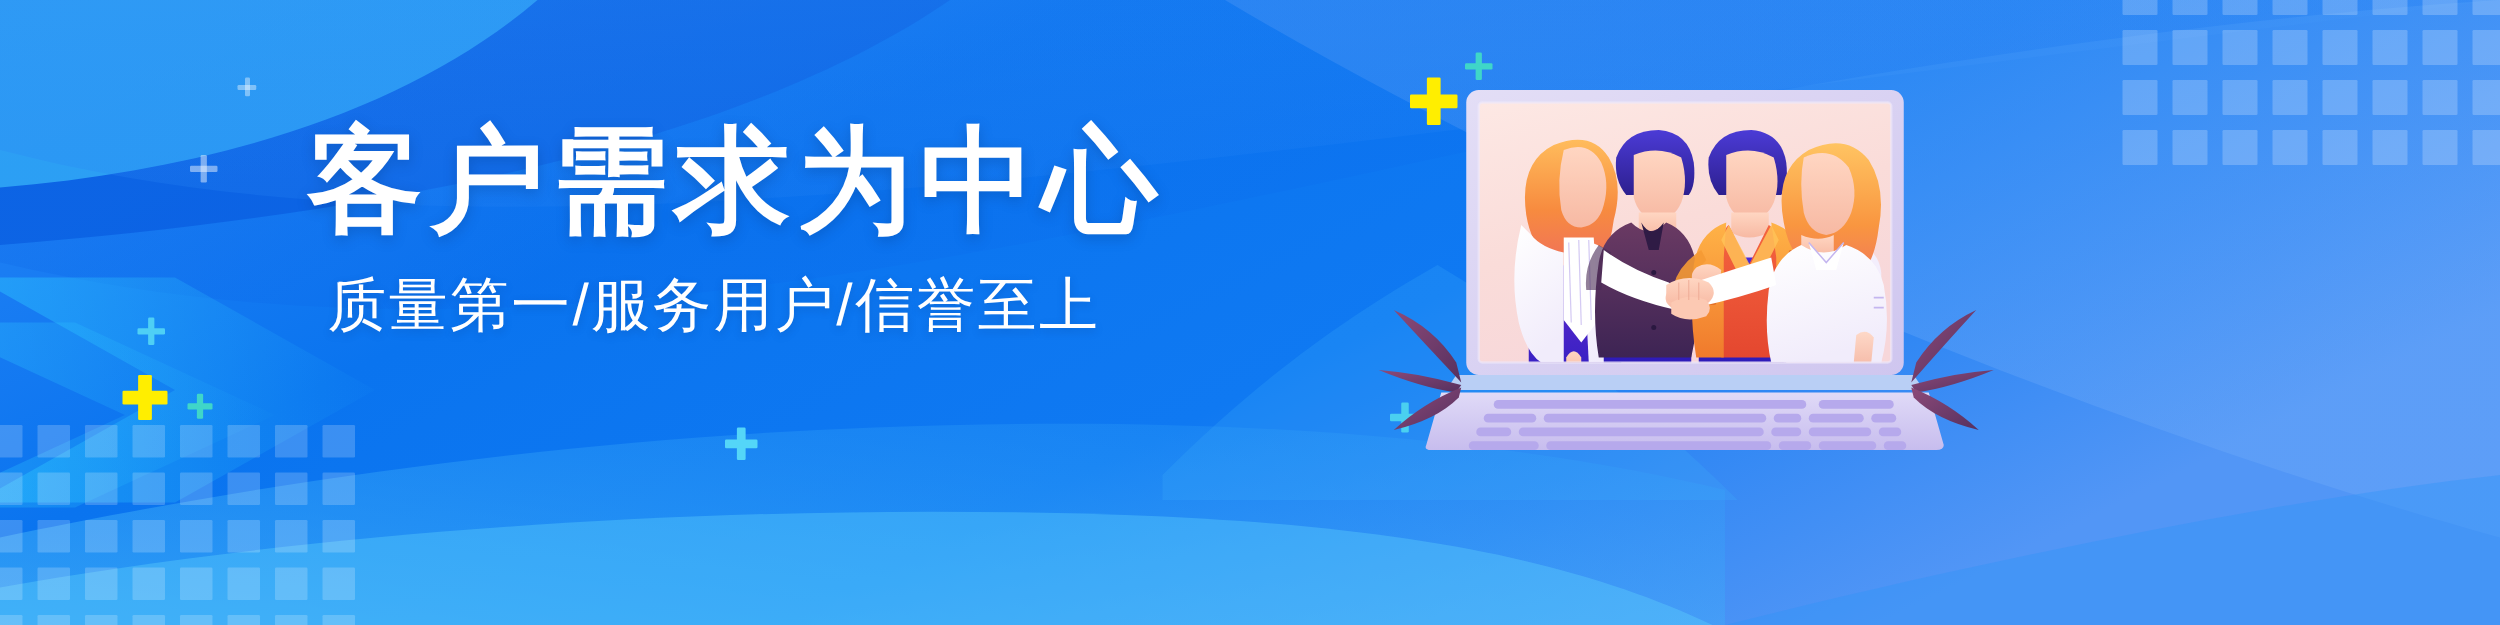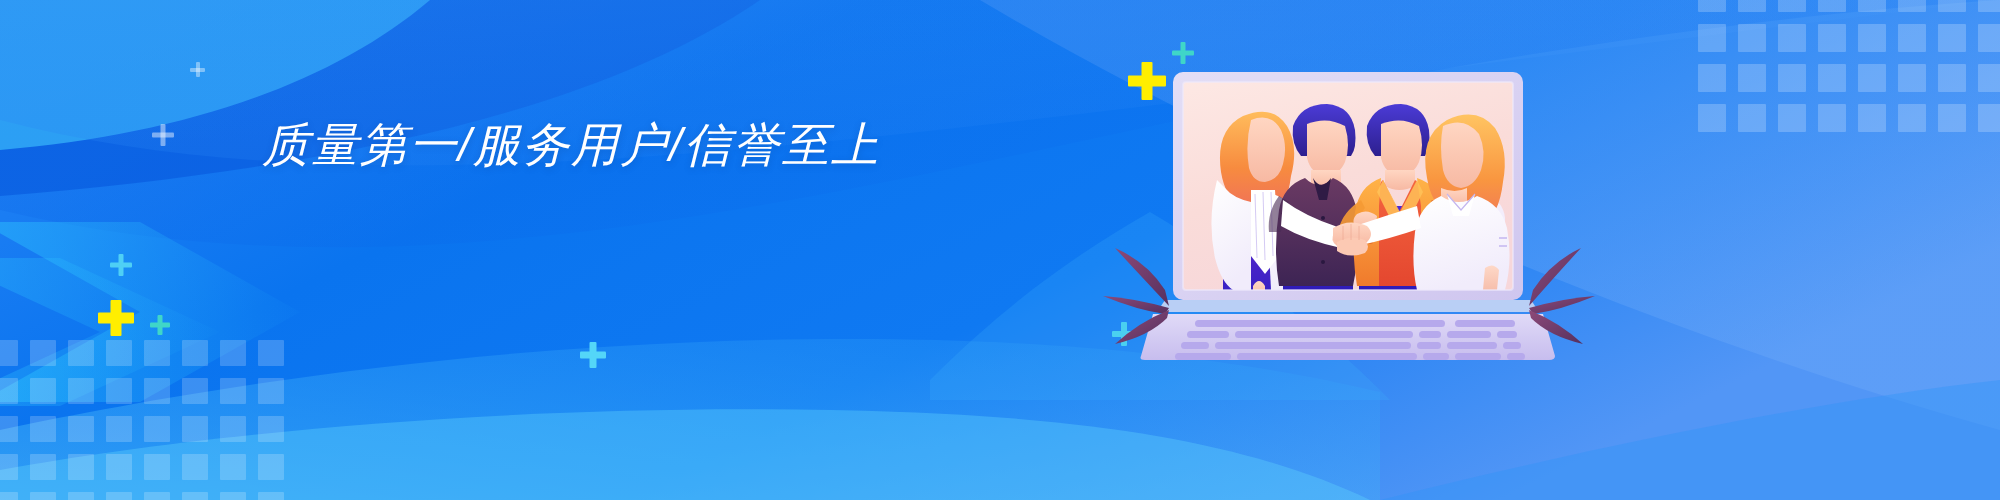--- a/index.html
+++ b/index.html
@@ -72,21 +72,20 @@
   }
   #subheadline {
     margin: 22px 0 0 16px;
     color: #ffffff;
     font-size: 47px;
     line-height: 1.15;
     font-weight: 500;
     letter-spacing: 2px;
     white-space: nowrap;
     text-shadow: 0 2px 7px rgba(3,50,120,0.22);
-    font-style: italic;
   }
 
   
   #laptop {
     position: absolute;
     left: 1155px;
     top: 60px;
     width: 430px;
     height: 300px;
   }
@@ -239,20 +238,21 @@
       <div class="plus" style="left: 98px; top: 300px; width: 36px; height: 36px; color: rgb(255, 238, 0); --t: 11px;"></div>
       <div class="plus" style="left: 150px; top: 315px; width: 20px; height: 20px; color: rgb(63, 214, 200); --t: 5px;"></div>
       <div class="plus" style="left: 110px; top: 254px; width: 22px; height: 22px; color: rgb(78, 208, 245); --t: 5px;"></div>
       <div class="plus" style="left: 152px; top: 124px; width: 22px; height: 22px; color: rgba(255, 255, 255, 0.45); --t: 5px;"></div>
       <div class="plus" style="left: 190px; top: 62px; width: 15px; height: 15px; color: rgba(255, 255, 255, 0.4); --t: 4px;"></div>
       <div class="plus" style="left: 580px; top: 342px; width: 26px; height: 26px; color: rgb(84, 214, 248); --t: 7px;"></div>
       <div class="plus" style="left: 1112px; top: 322px; width: 24px; height: 24px; color: rgb(74, 208, 240); --t: 6px;"></div>
     </div>
 
   <div id="text-block">
+    <h1 id="headline">客户需求为中心</h1>
     <p id="subheadline">质量第一/服务用户/信誉至上</p>
   </div>
 
   <div id="laptop">
     <svg id="laptop-svg" viewBox="0 0 430 300">
       <defs>
         <linearGradient id="screenBg" x1="0" y1="0" x2="0.4" y2="1">
           <stop offset="0%" stop-color="#fde8e4"></stop>
           <stop offset="55%" stop-color="#fadcd9"></stop>
           <stop offset="100%" stop-color="#f7d7da"></stop>

